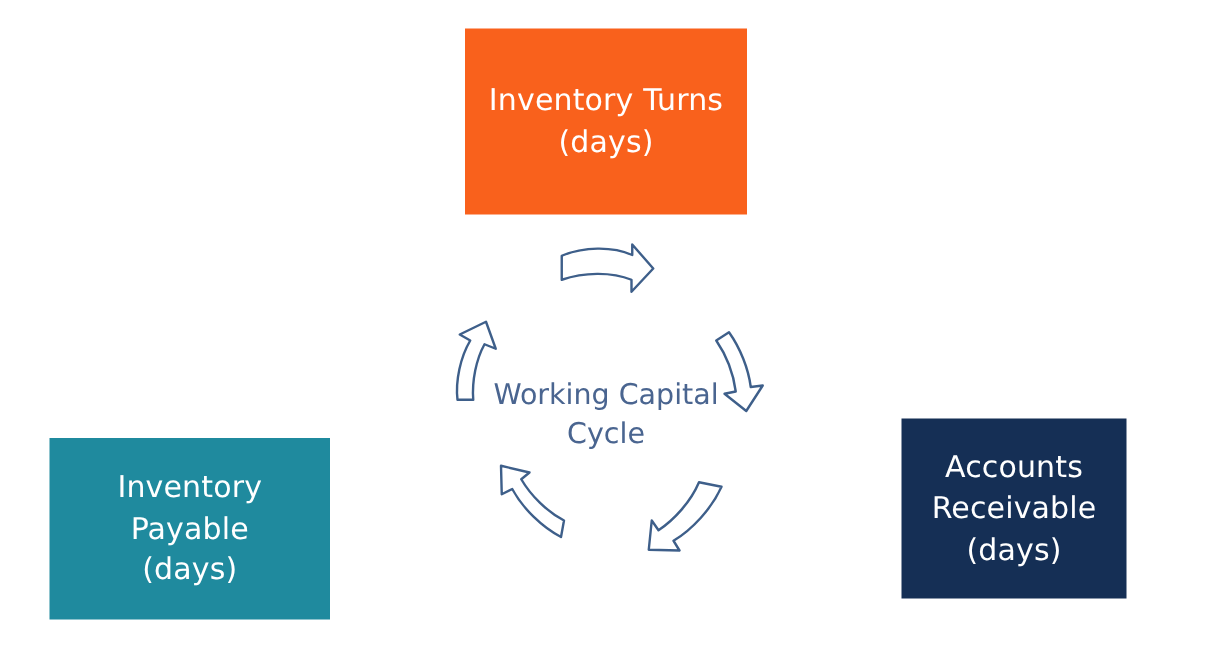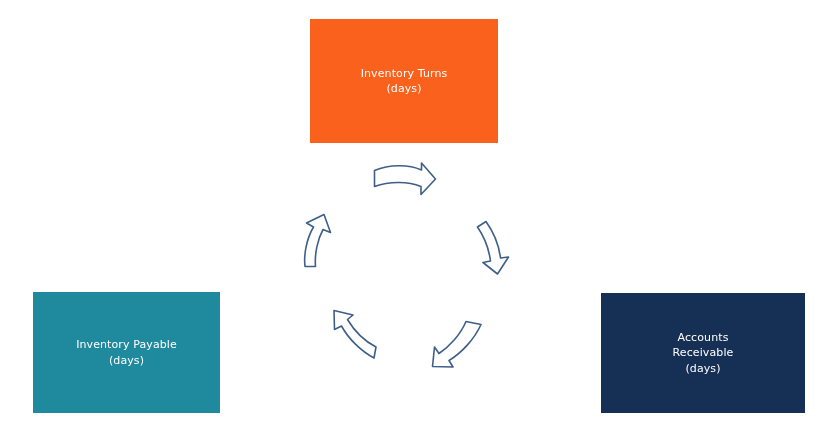--- a/index.html
+++ b/index.html
@@ -24,21 +24,21 @@
   }
 
   
   .node-box {
     position: absolute;
     display: flex;
     align-items: center;
     justify-content: center;
     text-align: center;
     color: #ffffff;
-    font-size: 11px;
+    font-size: 20px;
     line-height: 1.38;
     font-weight: 400;
     letter-spacing: 0.1px;
     box-sizing: border-box;
     padding: 4px 8px;
   }
 
   #box-inventory {
     left: 310px;
     top: 19px;
@@ -50,22 +50,22 @@
   #box-payable {
     left: 33px;
     top: 292px;
     width: 187px;
     height: 121px;
     background: #1f8a9e;
   }
 
   #box-receivable {
     left: 601px;
-    top: 293px;
-    width: 204px;
+    top: 279px;
+    width: 150px;
     height: 120px;
     background: #152f55;
   }
 
   .node-label {
     display: block;
     white-space: pre-line;
   }
 
   
@@ -113,20 +113,22 @@
     <span class="node-label">Inventory Payable
 (days)</span>
   </div>
 
   <div class="node-box" id="box-receivable">
     <span class="node-label">Accounts
 Receivable
 (days)</span>
   </div>
 
+  <div id="cycle-label">Working Capital
+Cycle</div>
 
   <svg id="arrow-layer" viewBox="0 0 816 439" xmlns="http://www.w3.org/2000/svg">
 
     <path d="M 374.5 170.5
              C 389 164.5, 408 164.0, 421.5 170.0
              L 421.5 163.0
              L 435.5 179.0
              L 421.0 194.5
              L 421.0 186.5
              C 407.5 181.0, 389 181.5, 374.5 186.5

